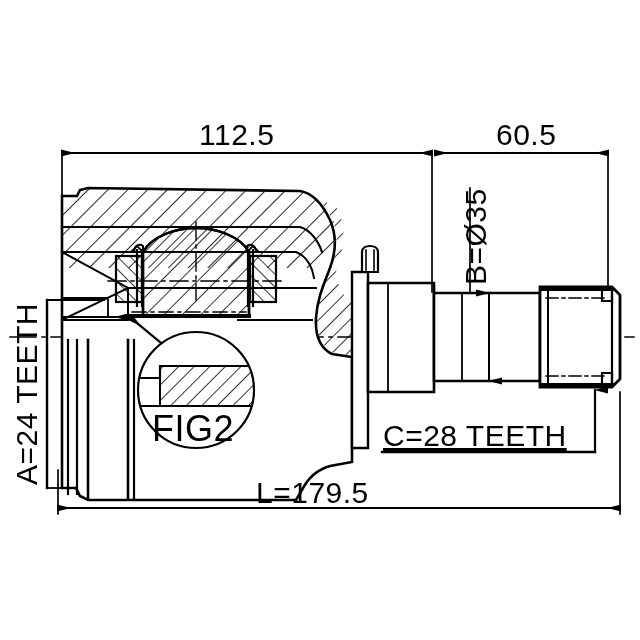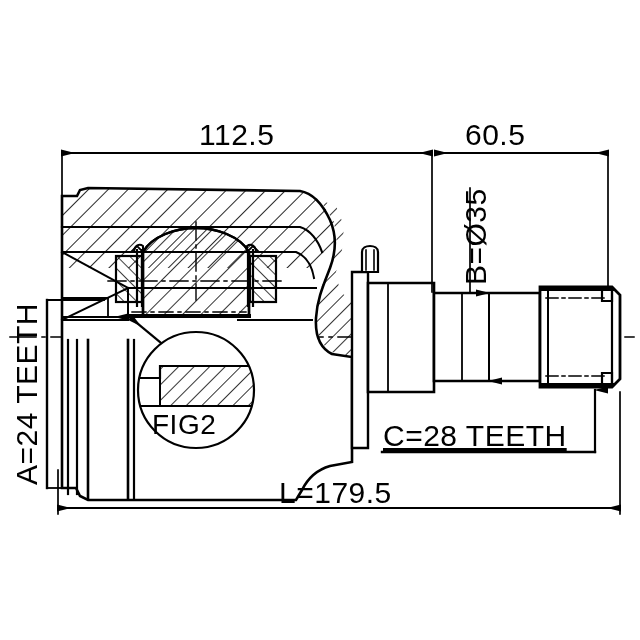--- a/index.html
+++ b/index.html
@@ -14,21 +14,21 @@
   .lbl{
     position:absolute;
     color:#000;
     font-family:"Liberation Sans", sans-serif;
     white-space:nowrap;
     line-height:1;
     user-select:none;
   }
   .dim-text{font-size:30px;letter-spacing:0.5px;}
   .spec-text{font-size:30px;letter-spacing:0.5px;}
-  .fig-text{font-size:28px;letter-spacing:0.5px;}
+  .fig-text{font-size:36px;letter-spacing:0.5px;}
   .rot-ccw{transform-origin:0 0;transform:rotate(-90deg);}
 </style>
 </head>
 <body>
 
 <div id="stage">
 
   <svg viewBox="0 0 640 640" xmlns="http://www.w3.org/2000/svg">
     <defs>
       <marker id="arrR" markerWidth="14" markerHeight="8" refX="13" refY="4" orient="auto" markerUnits="userSpaceOnUse">
@@ -196,25 +196,25 @@
 
       <line x1="58" y1="470" x2="58" y2="514" stroke-width="1.7"></line>
       <line x1="620" y1="392" x2="620" y2="514" stroke-width="1.7"></line>
       <line x1="58" y1="508" x2="620" y2="508" stroke-width="2.0" marker-start="url(#arrL)" marker-end="url(#arrR)"></line>
 
     </g>
   </svg>
 
   <div class="lbl dim-text" style="left:199px; top:120px;">112.5</div>
 
-  <div class="lbl dim-text" style="left:465px; top:120px;">60.5</div>
+  <div class="lbl dim-text" style="left:496px; top:120px;">60.5</div>
 
   <div class="lbl dim-text rot-ccw" style="left:461px; top:285px;">B=Ø35</div>
 
   <div class="lbl spec-text rot-ccw" style="left:12px; top:485px;">A=24 TEETH</div>
 
   <div class="lbl spec-text" style="left:383px; top:421px;text-decoration:underline;">C=28 TEETH</div>
 
-  <div class="lbl dim-text" style="left:279px; top:478px;text-align:right;">L=179.5</div>
+  <div class="lbl dim-text" style="left:256px; top:478px;text-align:right;">L=179.5</div>
 
   <div class="lbl fig-text" style="left:152px; top:411px;">FIG2</div>
 
 </div>
 
 </body></html>

